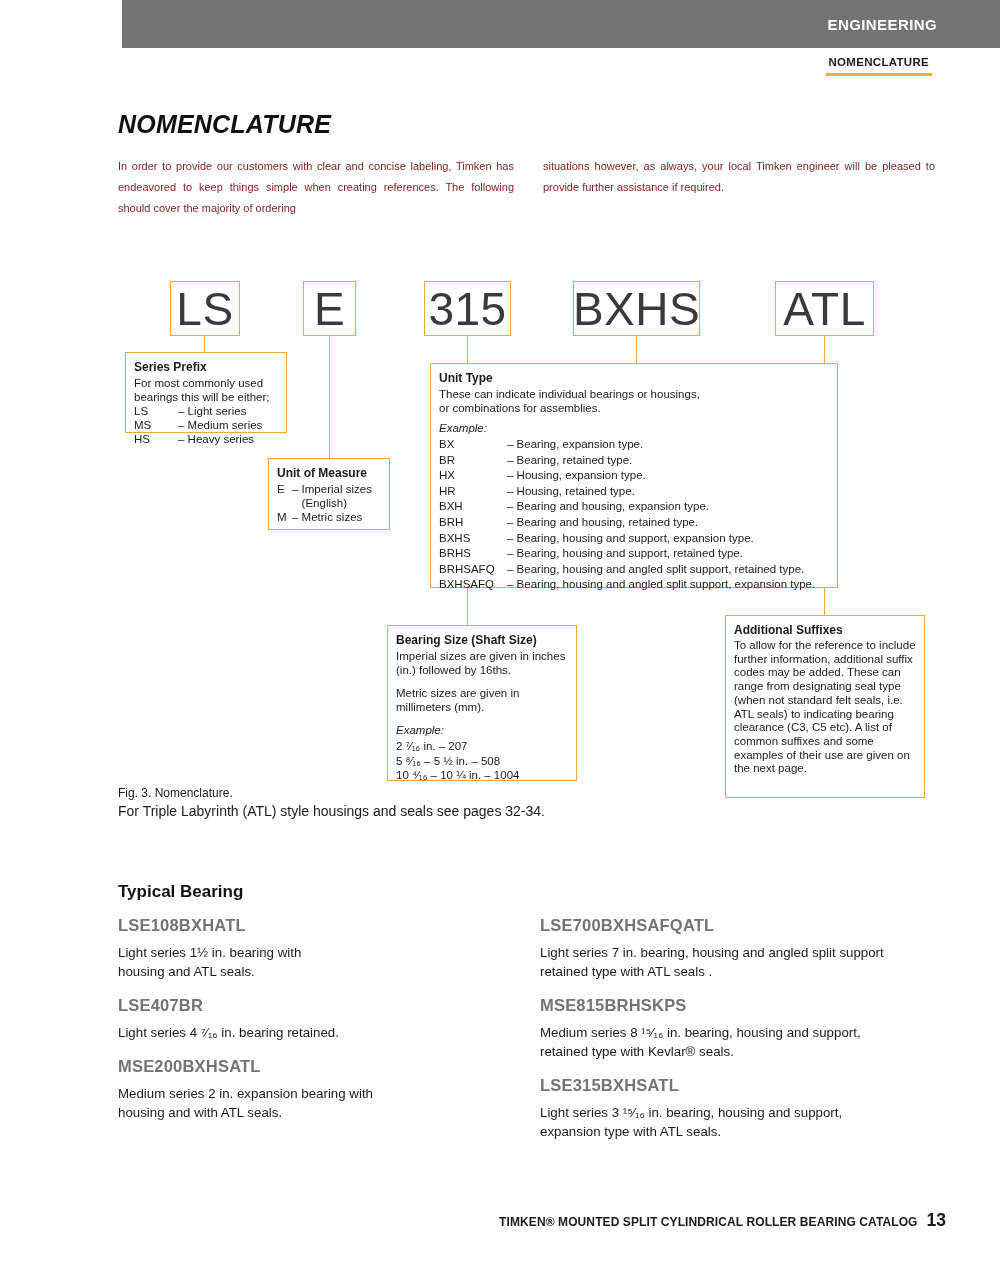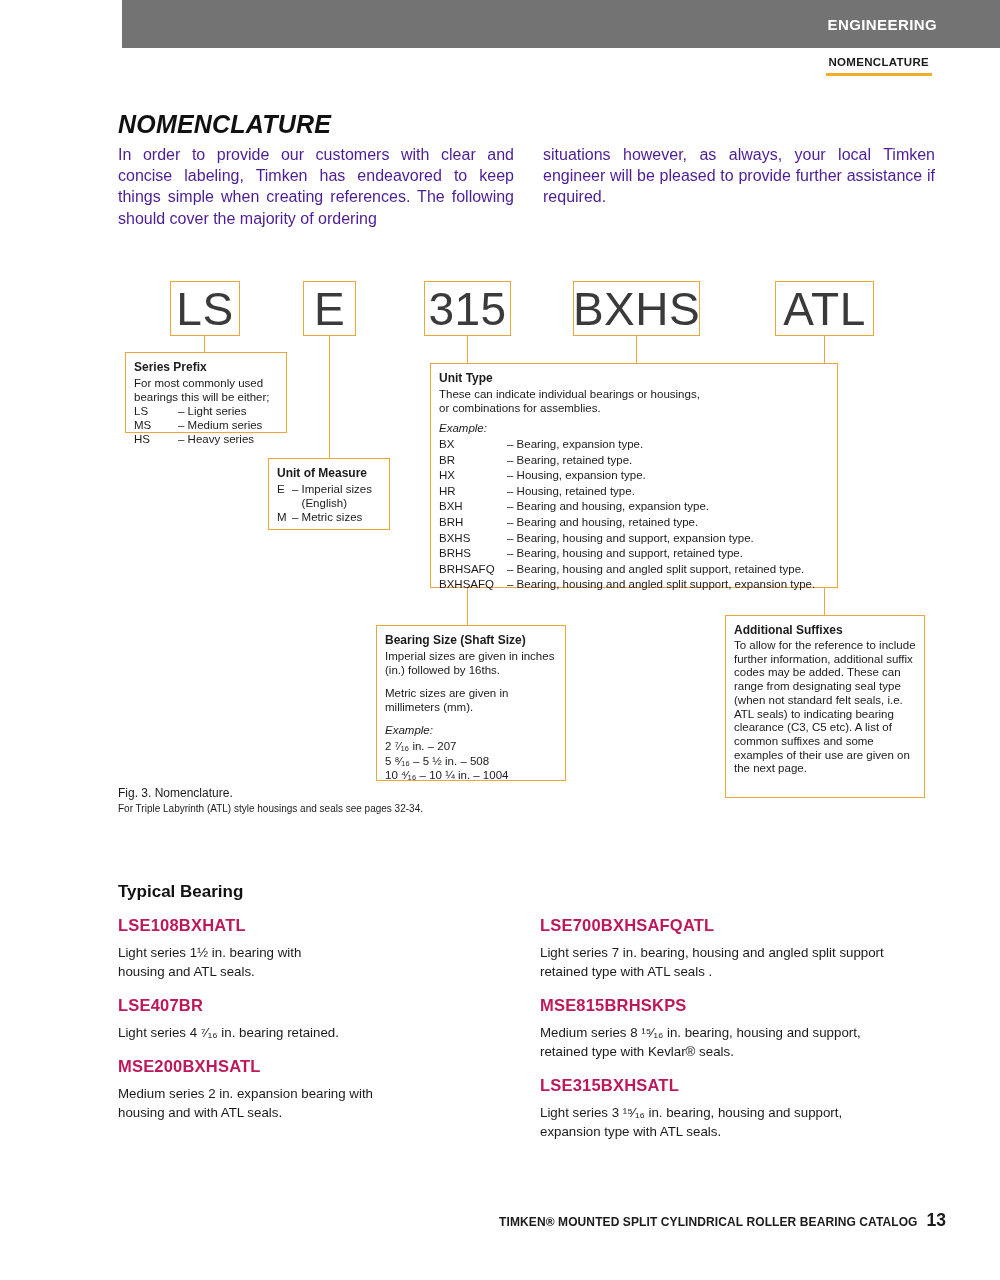--- a/index.html
+++ b/index.html
@@ -11,21 +11,21 @@
   .topbar { position:absolute; left:122px; top:0; width:885px; height:48px; background:#737373;
             display:flex; align-items:center; justify-content:flex-end; padding-right:70px; }
   .topbar-text { color:#fff; font-weight:700; font-size:15px; letter-spacing:0.4px; }
   .subbar { position:absolute; left:115px; top:48px; width:885px; height:32px; background:#fff; }
   .subbar-text { position:absolute; right:68px; top:8px; font-size:11.5px; font-weight:700;
                  letter-spacing:0.3px; padding:0 3px 5px 3px; border-bottom:3px solid #F2AE2B; }
 
   
   .page-title { position:absolute; left:118px; top:110px; font-size:25px; font-weight:700;
                 font-style:italic; letter-spacing:0.2px; color:#111; }
-  .intro-col { position:absolute; top:144px; font-size:16px; line-height:21.2px; color:#4c1d95; }
+  .intro-col { position:absolute; top:156px; font-size:11px; line-height:21.2px; color:#7f1d1d; }
   .intro-col1 { left:118px; width:396px; text-align:justify; }
   .intro-col2 { left:543px; width:392px; text-align:justify; }
 
   
   .diagram { position:absolute; left:0; top:281px; width:1000px; height:526px; }
   .vline { position:absolute; width:1px; background:#EDA63C; z-index:1; }
   .code-box { position:absolute; top:0; height:55px; border:1px solid #EDA63C; background:#fff; z-index:2;
               display:flex; align-items:center; justify-content:center;
               font-size:46px; font-weight:400; color:#3a3a3a; letter-spacing:0.5px; }
   .callout { position:absolute; background:#fff; border:1px solid #EDA63C; z-index:2;
@@ -38,28 +38,28 @@
   .ut-row { display:flex; line-height:15.6px; }
   .ut-row .co-code { flex:0 0 68px; }
   .example-label { font-style:italic; margin:6px 0 2px 0; }
   .bs-p { margin-bottom:9px; }
   .bs-line { line-height:14.5px; }
   .as-body { line-height:13.7px; }
 
   
   .fig-caption { position:absolute; left:118px; top:786px; }
   .fig-caption-title { font-size:12px; font-weight:400; margin-bottom:3px; }
-  .fig-caption-note { font-size:10px; }
+  .fig-caption-note { font-size:14px; }
 
   
   .examples-heading { position:absolute; left:118px; top:882px; font-size:17px; font-weight:700; color:#111; }
   .ex-col { position:absolute; top:916px; }
   .ex-col-left { left:118px; width:410px; }
   .ex-col-right { left:540px; width:420px; }
-  .ex-code { font-size:16.5px; font-weight:700; color:#be185d; margin-bottom:8px; letter-spacing:0.2px; }
+  .ex-code { font-size:16.5px; font-weight:700; color:#737373; margin-bottom:8px; letter-spacing:0.2px; }
   .ex-desc { font-size:13.3px; line-height:19px; margin-bottom:15px; white-space:pre-line; color:#1b1b1b; }
 
   
   .footer { position:absolute; left:118px; top:1210px; width:828px;
             display:flex; justify-content:flex-end; align-items:baseline; gap:9px; }
   .footer-text { font-size:12px; font-weight:700; letter-spacing:0.1px; }
   .footer-page { font-size:17.5px; font-weight:700; }
 </style>
 </head>
 <body>
@@ -171,21 +171,21 @@
       <div class="ut-row">
         <span class="co-code">BRHSAFQ</span>
         <span>– Bearing, housing and angled split support, retained type.</span>
       </div>
       <div class="ut-row">
         <span class="co-code">BXHSAFQ</span>
         <span>– Bearing, housing and angled split support, expansion type.</span>
       </div>
     </div>
 
-    <div class="callout" style="left:376px; top:344px; width:190px; height:156px;">
+    <div class="callout" style="left:387px; top:344px; width:190px; height:156px;">
       <div class="callout-title">Bearing Size (Shaft Size)</div>
       <div class="bs-p">Imperial sizes are given in inches (in.) followed by 16ths.</div>
       <div class="bs-p">Metric sizes are given in millimeters (mm).</div>
       <div class="example-label">Example:</div>
       <div class="bs-line">2 ⁷⁄₁₆ in. – 207</div>
       <div class="bs-line">5 ⁸⁄₁₆ – 5 ½ in. – 508</div>
       <div class="bs-line">10 ⁴⁄₁₆ – 10 ¼ in. – 1004</div>
     </div>
 
     <div class="callout" style="left:725px; top:334px; width:200px; height:183px;">

